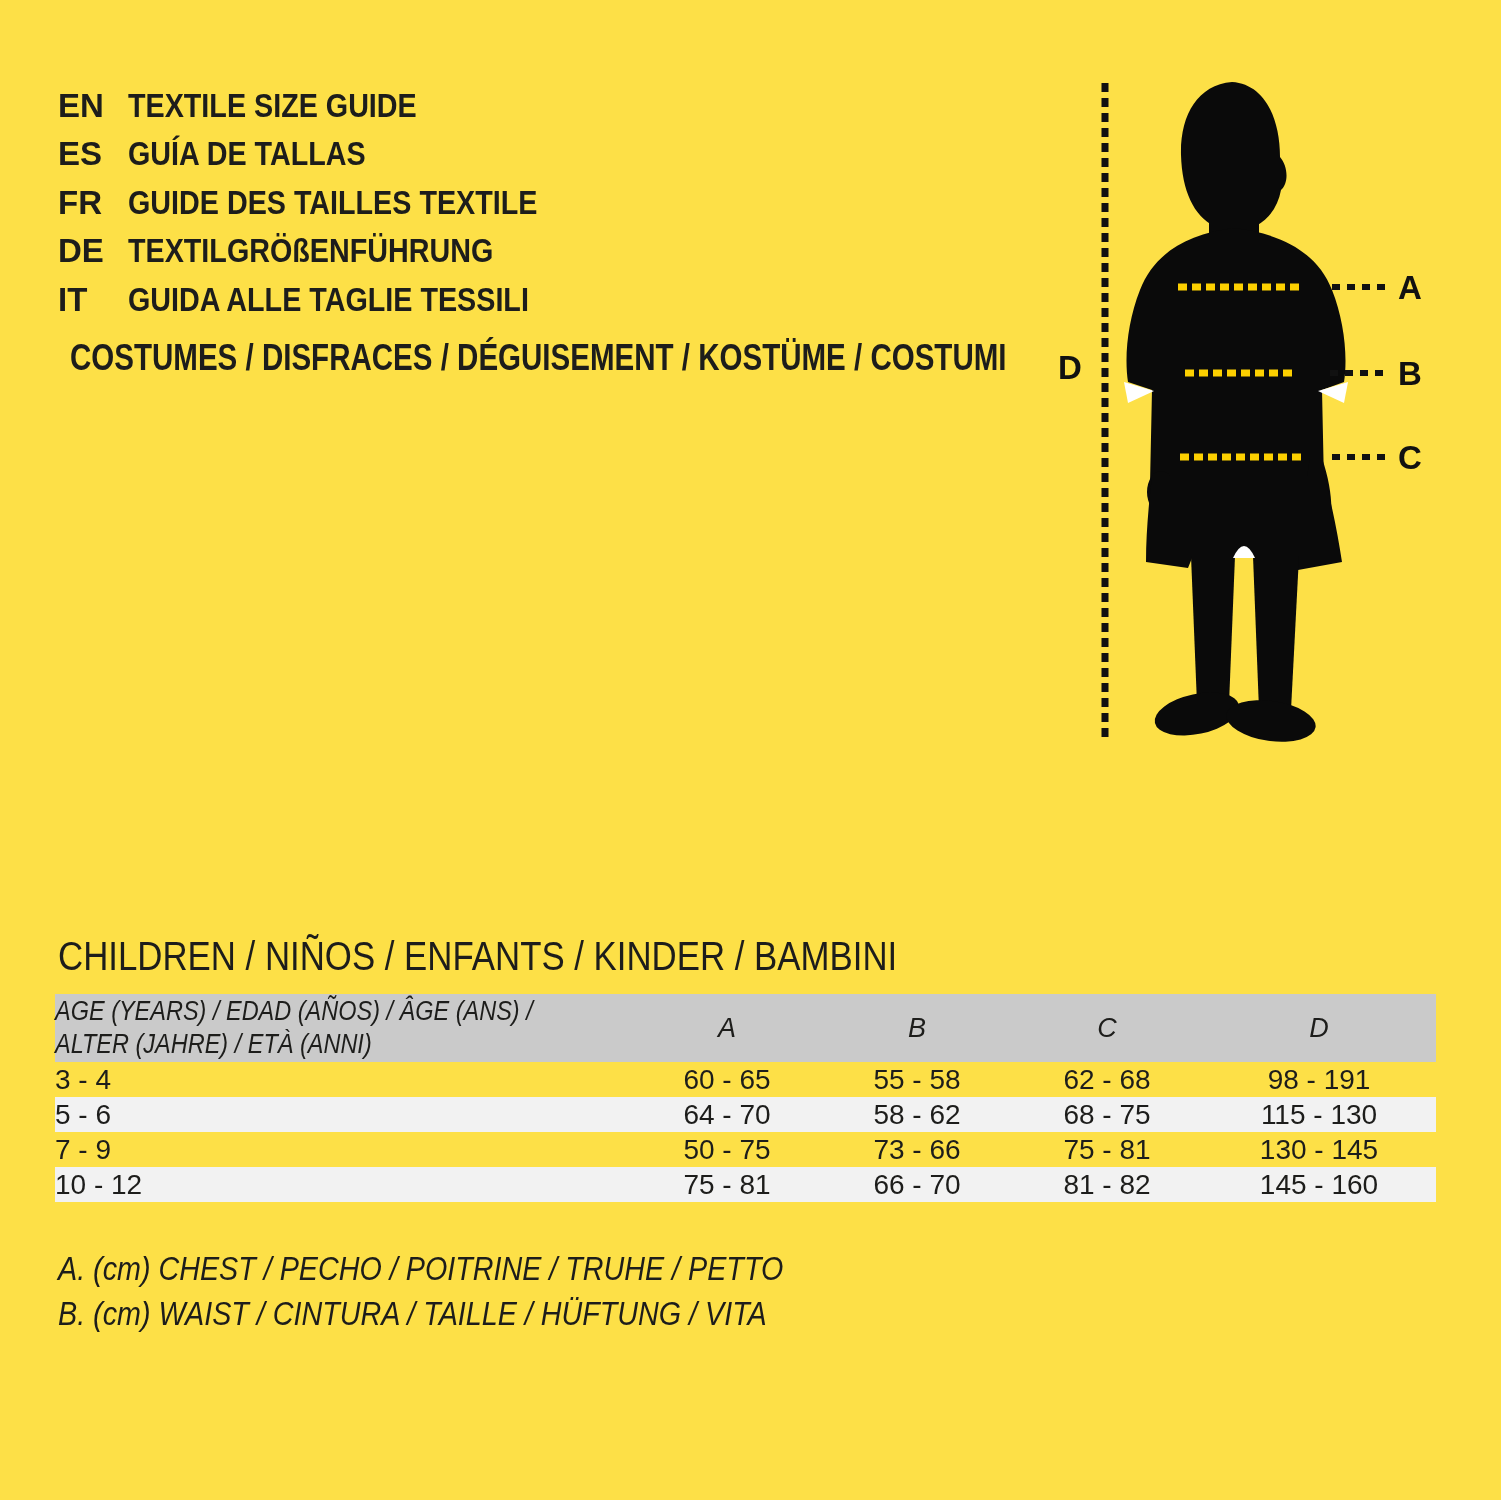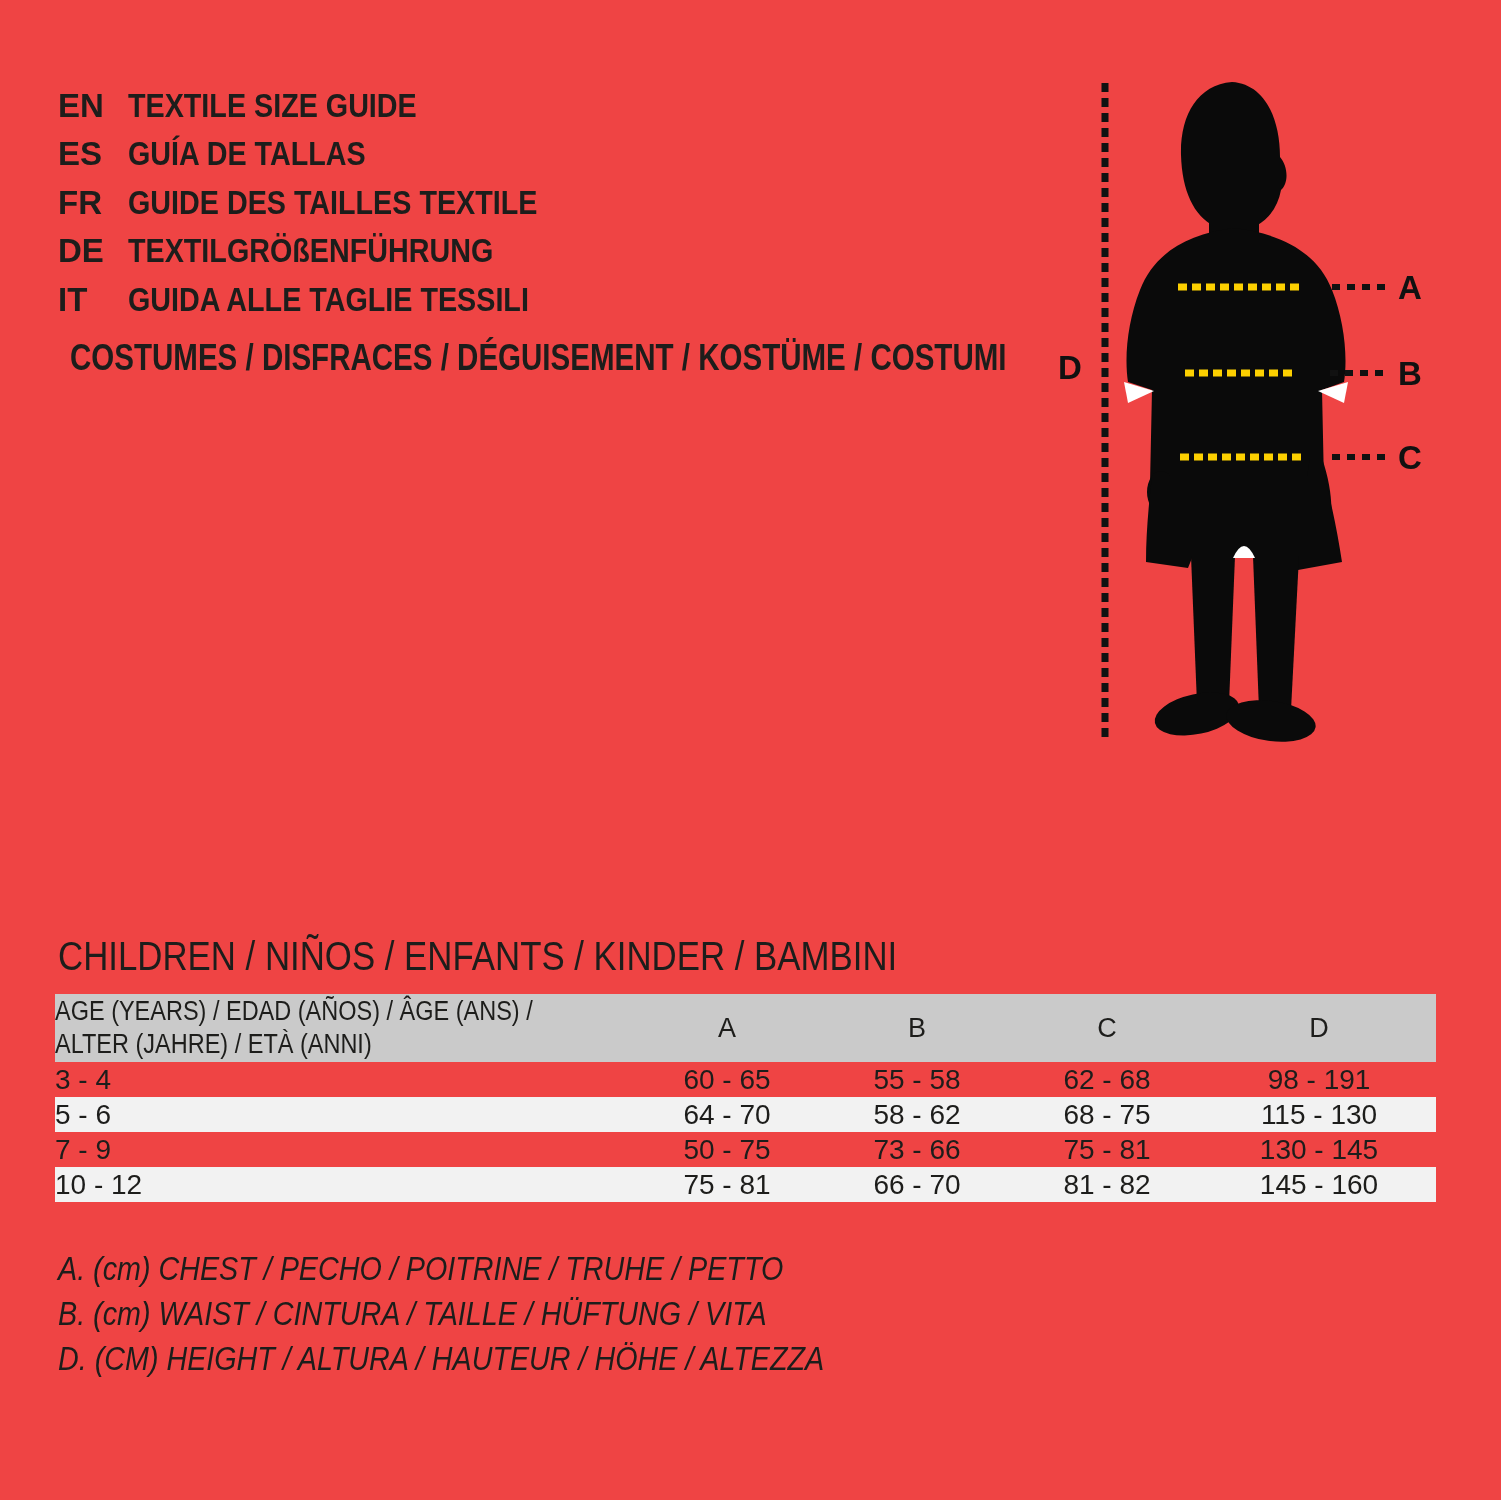--- a/index.html
+++ b/index.html
@@ -1,34 +1,34 @@
 <!DOCTYPE html>
 <html><head>
 <meta charset="utf-8">
 <style>
   html,body{margin:0;padding:0;background:#fff;}
   .canvas{
-    position:relative;width:1501px;height:1500px;background:#ef4444;overflow:hidden;
+    position:relative;width:1501px;height:1500px;background:#fde047;overflow:hidden;
     font-family:"Liberation Sans","DejaVu Sans",sans-serif;color:#1d1d1b;
   }
   .cond{display:inline-block;transform:scaleX(.87);transform-origin:0 50%;white-space:nowrap;}
   
   .lang-list{position:absolute;left:58px;top:82px;font-size:33px;line-height:48.4px;font-weight:bold;}
   .lang-row{display:flex;}
   .lang-code{width:70px;flex:0 0 70px;}
   
   .costumes{position:absolute;left:70px;top:336px;font-size:36px;font-weight:bold;line-height:44px;}
   .costumes .cond{transform:scaleX(.82);}
   
   .figure{position:absolute;left:1040px;top:60px;width:460px;height:700px;}
   
   .children-title{position:absolute;left:58px;top:936px;font-size:40px;line-height:40px;}
   .size-table{position:absolute;left:55px;top:994px;width:1381px;border-collapse:collapse;table-layout:fixed;font-size:28px;}
   .size-table th,.size-table td{padding:0;font-weight:normal;vertical-align:middle;}
-  .size-table thead tr{background:#cacaca;height:68px;}
+  .size-table thead tr{background:#cacaca;height:68px;font-style:italic;}
   .size-table thead th{font-size:27px;}
   .th-age{text-align:left;padding-left:8px;line-height:33px;}
   .col-val{text-align:center;}
   .size-table tbody tr{height:35px;}
   .size-table tbody tr:nth-child(even){background:#f2f2f2;}
   .td-age{text-align:left;padding-left:8px;}
   .td-d,.th-d{padding-right:56px;}
   
   .legend{position:absolute;left:58px;top:1246px;font-size:33px;line-height:45.2px;font-style:italic;}
 </style>
@@ -151,16 +151,15 @@
         <td class="col-val">66 - 70</td>
         <td class="col-val">81 - 82</td>
         <td class="col-val td-d">145 - 160</td>
       </tr>
     </tbody>
   </table>
 
   <div class="legend">
     <div><span class="cond">A. (cm) CHEST / PECHO / POITRINE / TRUHE / PETTO</span></div>
     <div><span class="cond">B. (cm) WAIST / CINTURA / TAILLE / HÜFTUNG / VITA</span></div>
-    <div><span class="cond">D. (CM) HEIGHT / ALTURA / HAUTEUR / HÖHE / ALTEZZA</span></div>
   </div>
 
 </div>
 
 </body></html>

